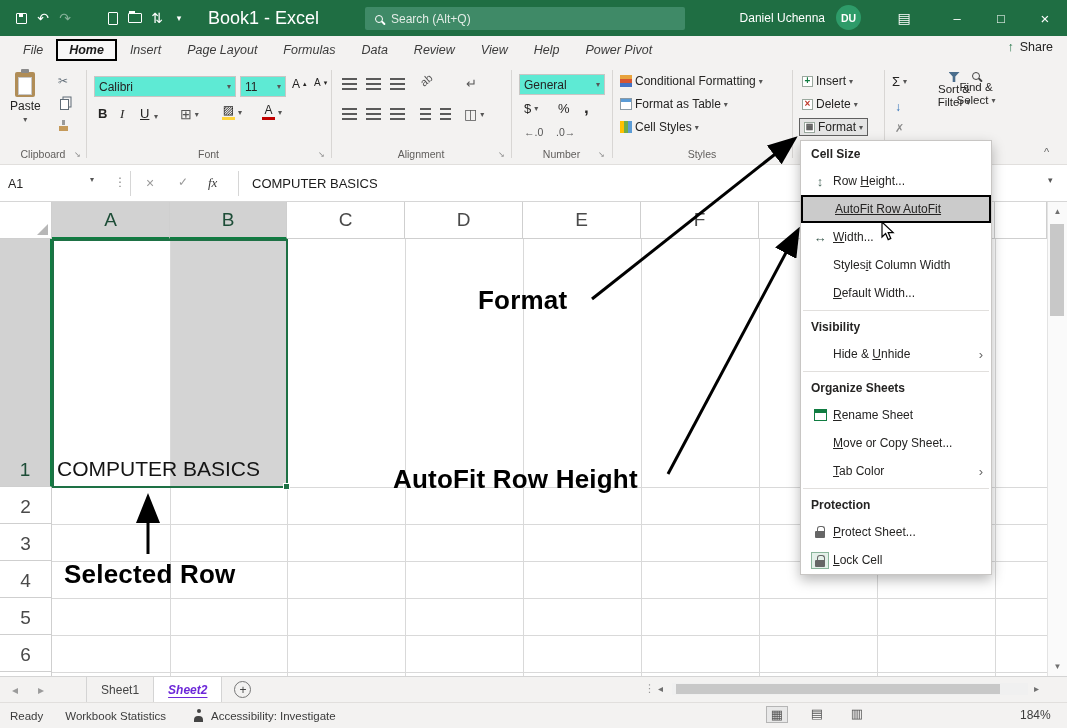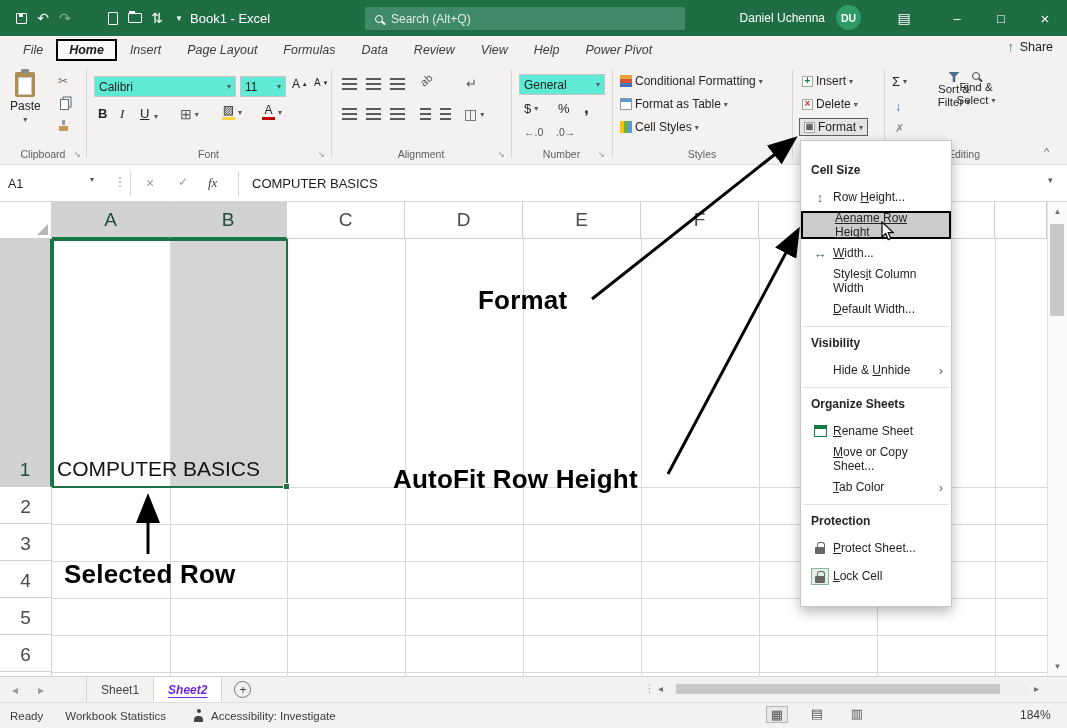--- a/index.html
+++ b/index.html
@@ -90,22 +90,22 @@
   .selbox { position:absolute; left:52px; top:239px; width:236px; height:249px; border:2px solid #1E7145; }
   .fillhandle { position:absolute; left:283px; top:483px; width:7px; height:7px; background:#1E7145; border:1px solid #fff; }
   .a1text { position:absolute; left:57px; top:457px; font-size:21px; color:#141414; white-space:nowrap; }
 
   
   .vscroll { position:absolute; left:1047px; top:202px; width:20px; height:474px; background:#fafafa; border-left:1px solid #e3e3e3;
              display:flex; flex-direction:column; align-items:center; justify-content:space-between; font-size:8px; color:#707070; padding:5px 0; }
   .vthumb { position:absolute; left:1050px; top:224px; width:14px; height:92px; background:#c8c8c8; }
 
   
-  .menu { position:absolute; left:800px; top:140px; width:152px; background:#fff; border:1px solid #c8c6c4;
-          box-shadow:0 5px 12px rgba(0,0,0,.28); z-index:50; padding:16px 0; font-size:12px; color:#252423; }
+  .menu { position:absolute; left:800px; top:140px; width:192px; background:#fff; border:1px solid #c8c6c4;
+          box-shadow:0 5px 12px rgba(0,0,0,.28); z-index:50; padding:0 0; font-size:12px; color:#252423; }
   .m-h { font-weight:bold; line-height:26px; padding:0 10px; }
   .m-i { display:flex; align-items:center; height:28px; padding:0 8px 0 6px; }
   .m-ico { width:26px; display:flex; justify-content:center; align-items:center; color:#3f5e52; font-size:13px; flex:none; }
   .m-key { text-decoration:underline; }
   .m-arrow { margin-left:auto; color:#666; font-size:13px; }
   .m-sep { height:1px; background:#e1dfdd; margin:3px 2px; }
   .m-i.hl { border:2.5px solid #000; background:#cbcbcb; text-decoration:underline; }
   .mi-grid { width:13px; height:12px; border:1px solid #107c41; background:linear-gradient(#107c41 0 3px,#fff 3px); }
   .mi-grid.gray { border-color:#777; background:linear-gradient(#777 0 3px,#fff 3px); }
   .ico-lock { position:relative; width:10px; height:7px; background:#666; border-radius:1px; margin-top:5px; display:inline-block; }
@@ -149,21 +149,21 @@
     <span class="tb-ic">↶</span>
     <span class="tb-ic dim">↷</span>
     <span class="tb-ic" style="margin-left:26px">
         <span class="i-newdoc"></span>
       </span>
     <span class="tb-ic">
         <span class="i-folder"></span>
       </span>
     <span class="tb-ic">⇅</span>
     <span class="tb-ic" style="font-size:9px">▾</span>
-    <span style="font-size:13px">Book1 - Excel</span>
+    <span style="margin-left:18px; font-size:18px">Book1 - Excel</span>
 
     <div class="searchbox">
       <span class="ico-mag"></span>
       <input placeholder="Search (Alt+Q)" style="">
     </div>
 
     <span class="abs" style="right:242px; top:11px; font-size:12px">Daniel Uchenna</span>
     <span class="abs avatar" style="right:206px; top:5px">DU</span>
     <span class="abs tb-ic" style="right:152px; top:11px">▤</span>
     <span class="abs winbtn" style="right:88px; top:0">–</span>
@@ -409,21 +409,21 @@
   <div class="vthumb"></div>
 
   <div class="menu">
     <div class="m-h">Cell Size</div>
     <div class="m-i">
       <span class="m-ico">↕</span>
       <span><span>Row </span><span class="m-key">H</span><span>eight...</span></span>
     </div>
     <div class="m-i hl">
       <span class="m-ico"></span>
-      <span><span></span><span class="m-key">A</span><span>ename Row Height</span></span>
+      <span><span></span><span class="m-key">A</span><span>utoFit Row AutoFit</span></span>
     </div>
     <div class="m-i">
       <span class="m-ico">↔</span>
       <span><span></span><span class="m-key">W</span><span>idth...</span></span>
     </div>
     <div class="m-i">
       <span class="m-ico"></span>
       <span><span>Styles</span><span class="m-key">i</span><span>t Column Width</span></span>
     </div>
     <div class="m-i">

